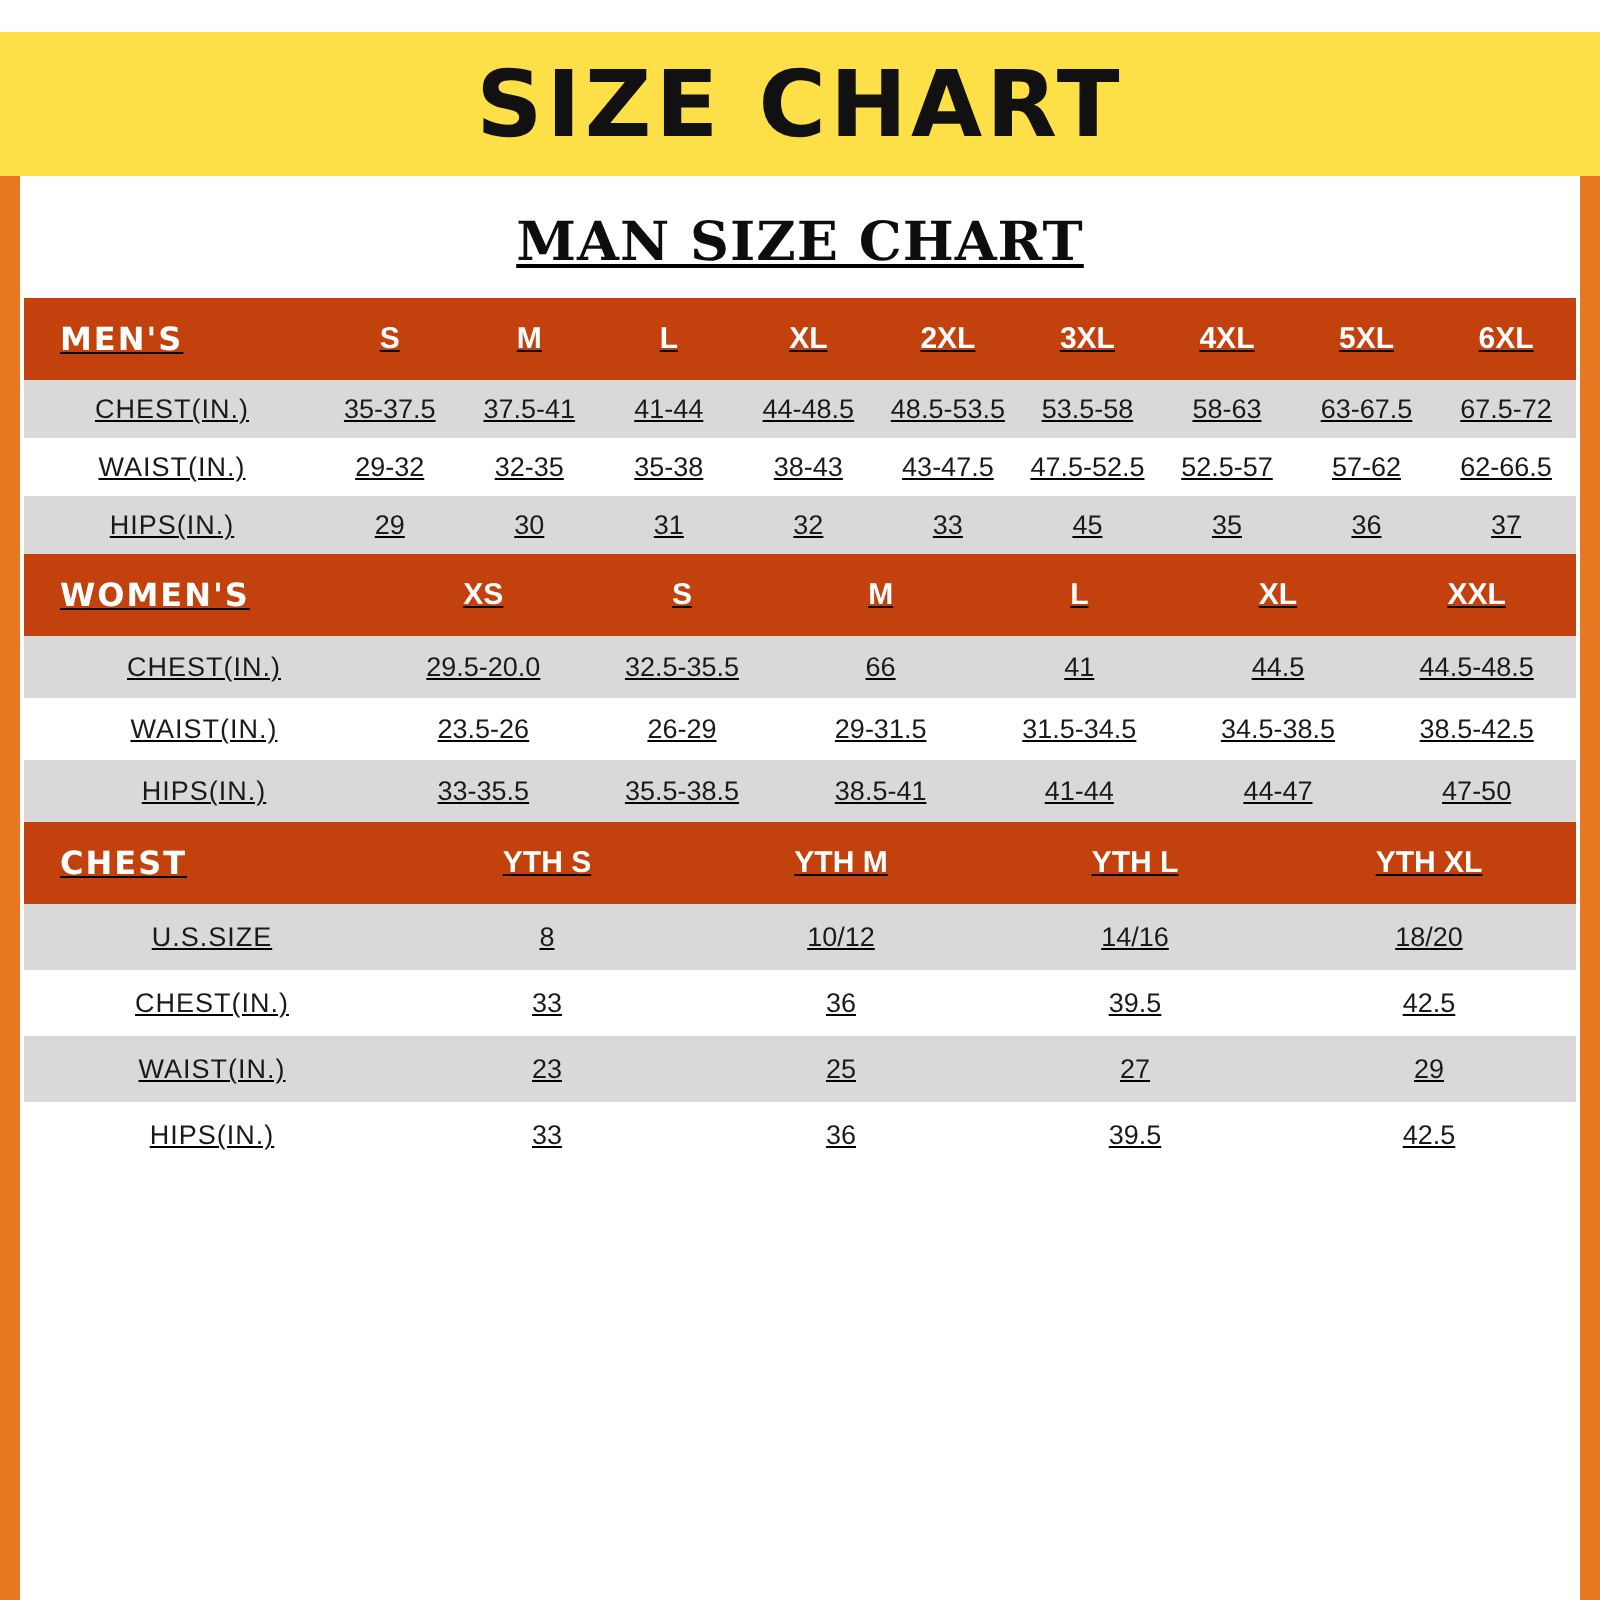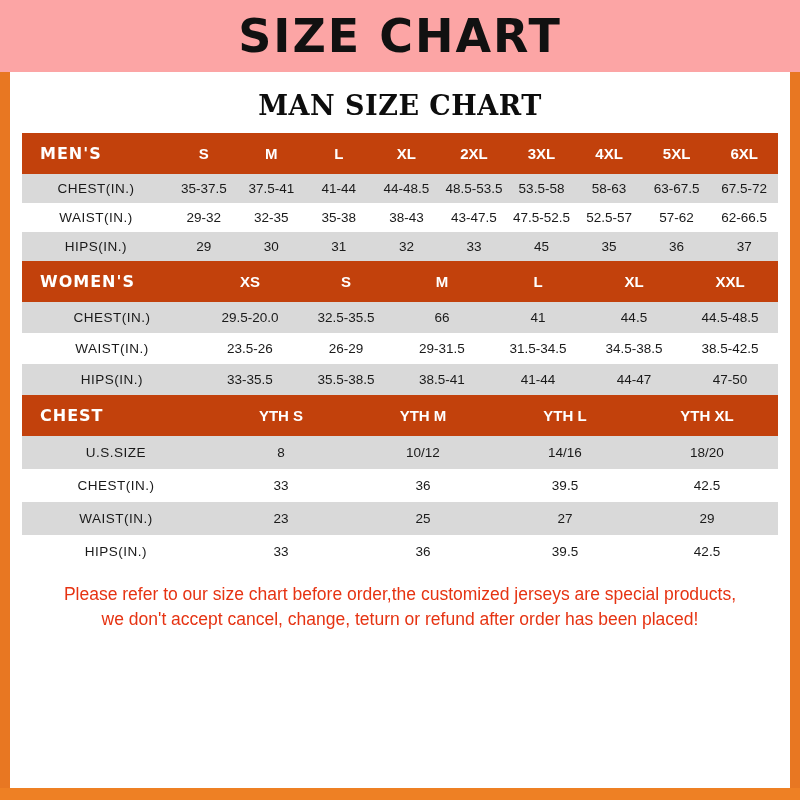--- a/index.html
+++ b/index.html
@@ -17,37 +17,38 @@
     position: relative;
     width: 800px;
     height: 800px;
     box-sizing: border-box;
     background: #ffffff;
     border-left: 10px solid #e87722;
     border-right: 10px solid #e87722;
   }
   .banner {
     height: 72px;
-    background: #fca5a5;
+    background: #fde047;
     display: flex;
     align-items: center;
     justify-content: center;
-    margin: 0 -10px;
+    margin: 16px -10px;
   }
   .banner-title {
     font-family: "DejaVu Sans", sans-serif;
     font-weight: bold;
     font-size: 46px;
     letter-spacing: 2px;
     color: #111111;
     text-align: center;
     line-height: 1;
   }
   .section {
-    padding: 0 12px;
+    padding: 0 2px;
+    text-decoration: underline;
   }
   .section-title {
     text-align: center;
     font-family: "DejaVu Serif", serif;
     font-weight: bold;
     font-size: 27px;
     color: #0d0d0d;
     letter-spacing: 0.5px;
     margin: 18px 0 12px 0;
   }
@@ -263,19 +264,15 @@
           <td class="rowlabel">HIPS(IN.)</td>
           <td>33</td>
           <td>36</td>
           <td>39.5</td>
           <td>42.5</td>
         </tr>
       </tbody>
     </table>
   </div>
 
-  <div class="notice">
-    <div>Please refer to our size chart before order,the customized jerseys are special products,</div>
-    <div>we don't accept cancel, change, teturn or refund after order has been placed!</div>
-  </div>
 
   <div class="bottom-bar"></div>
 </div>
 
 </body></html>

